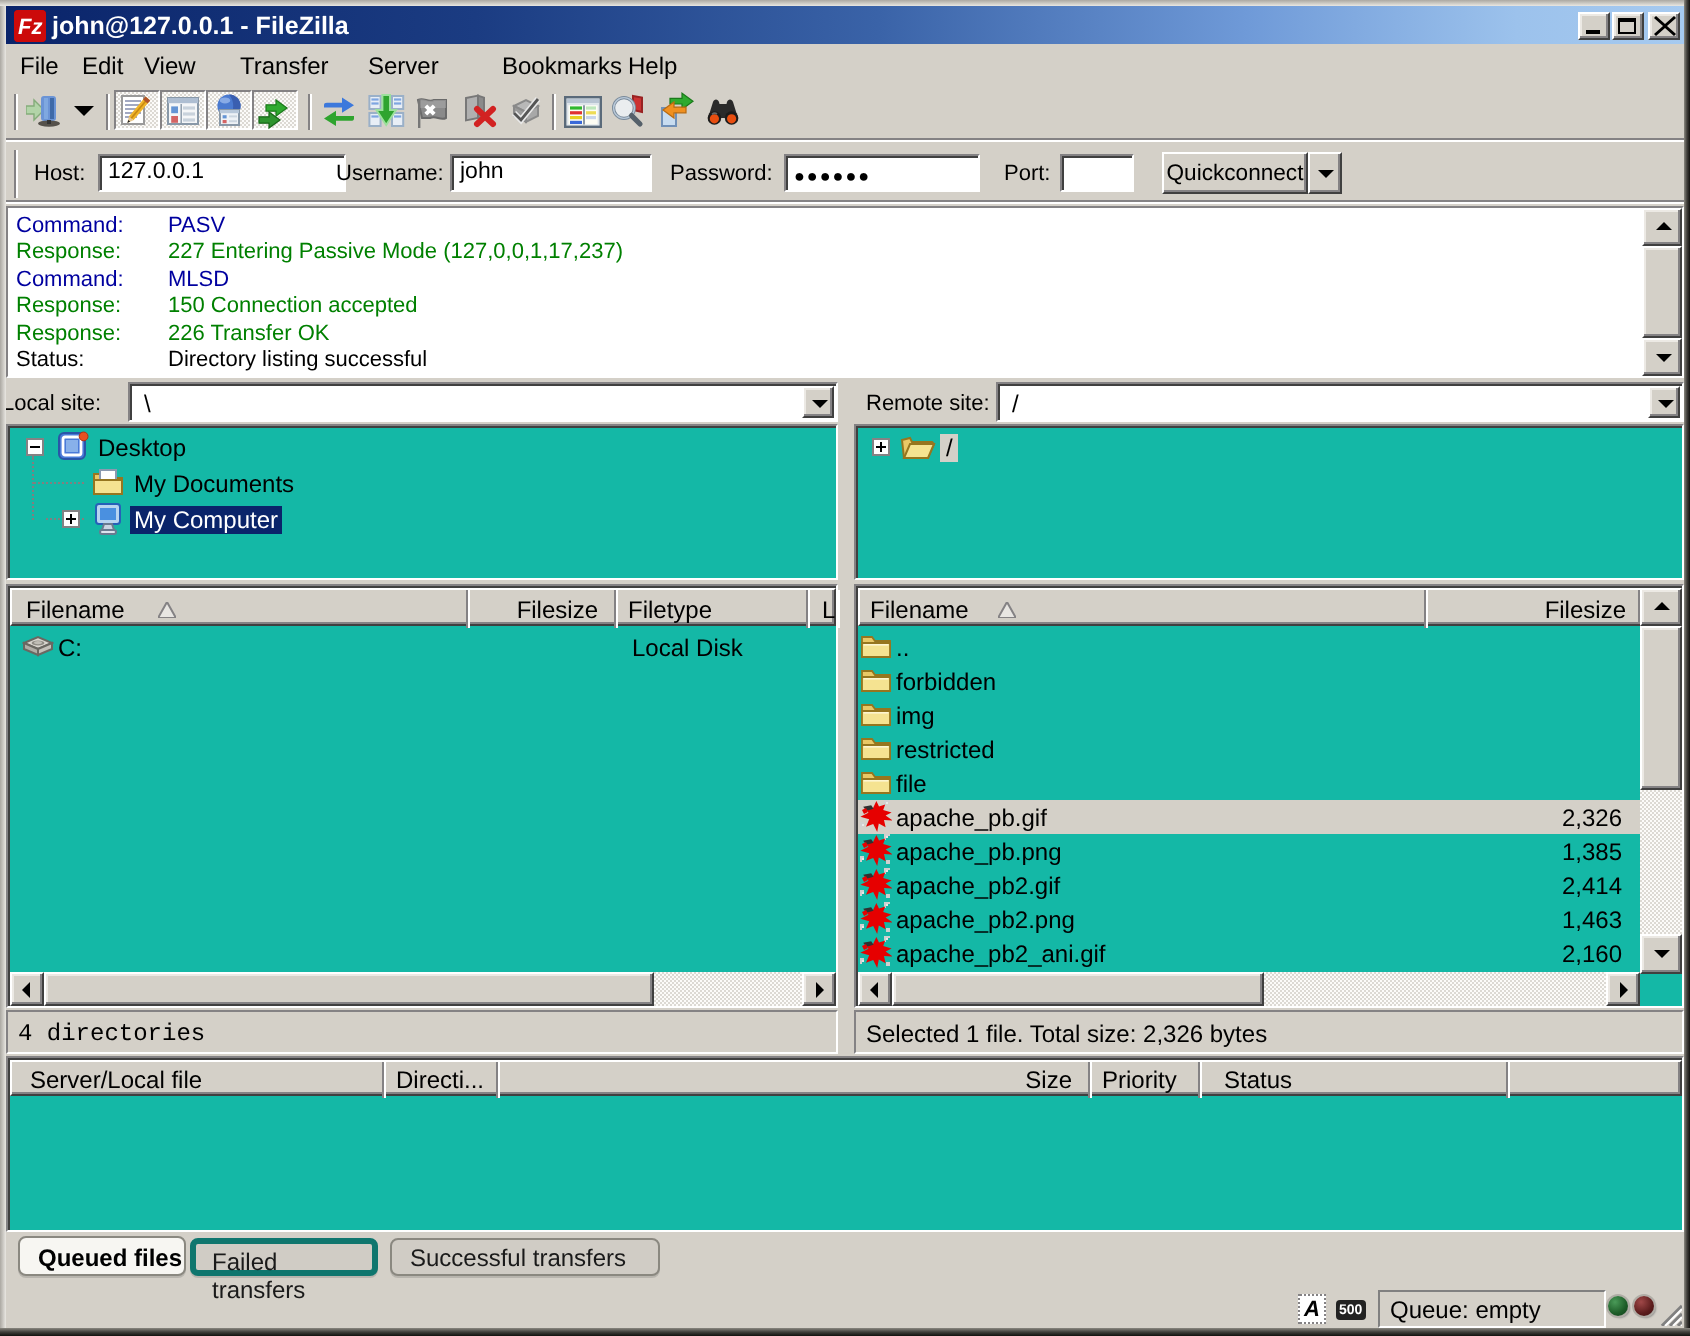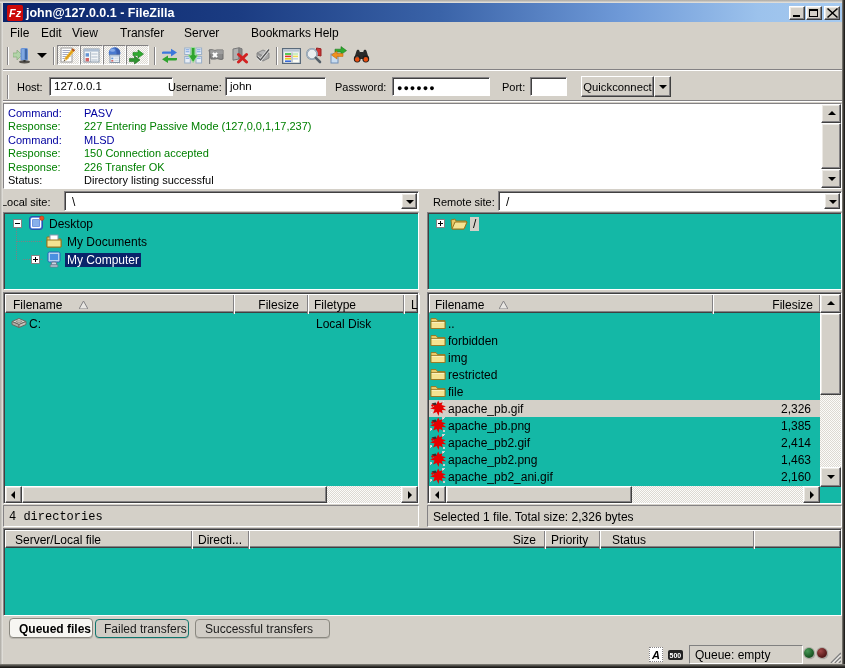--- a/index.html
+++ b/index.html
@@ -515,21 +515,21 @@
         <div class="hcol qh" style="left:748px; width:88px; border-right:none;">
             <span></span>
           </div>
       </div>
     </div>
   </div>
   <div id="tabs">
     <div class="abs" style="left:9px; top:618px; width:84px; height:20px; background:#f7f6f2; border:1px solid #8a8880; border-radius:4px; box-shadow:0 1px 0 #b8b5ae; z-index:5;">
         <span class="abs" style="left:9px; top:3px; font-weight:bold;">Queued files</span>
       </div>
-    <div class="abs" style="left:95px; top:619px; width:94px; height:19px; background:#d0ccc5; border:1px solid #0f766e; border-radius:4px; box-shadow:0 1px 0 #b8b5ae;">
+    <div class="abs" style="left:95px; top:619px; width:94px; height:19px; background:#d0ccc5; border:3px solid #0f766e; border-radius:4px; box-shadow:0 1px 0 #b8b5ae;">
         <span class="abs" style="left:8px; top:2px; color:#1a1a1a;">Failed transfers</span>
       </div>
     <div class="abs" style="left:195px; top:619px; width:135px; height:19px; background:#d0ccc5; border:1px solid #8a8880; border-radius:4px; box-shadow:0 1px 0 #b8b5ae;">
         <span class="abs" style="left:9px; top:2px; color:#1a1a1a;">Successful transfers</span>
       </div>
   </div>
   <div id="statusbar">
     <div class="abs" style="left:649px; top:647px; width:14px; height:15px; background:#fff; border:1px dotted #848284;">
         <span class="abs" style="left:2px; top:1px; font-style:italic; font-weight:bold; font-size:11px;">A</span>
       </div>

